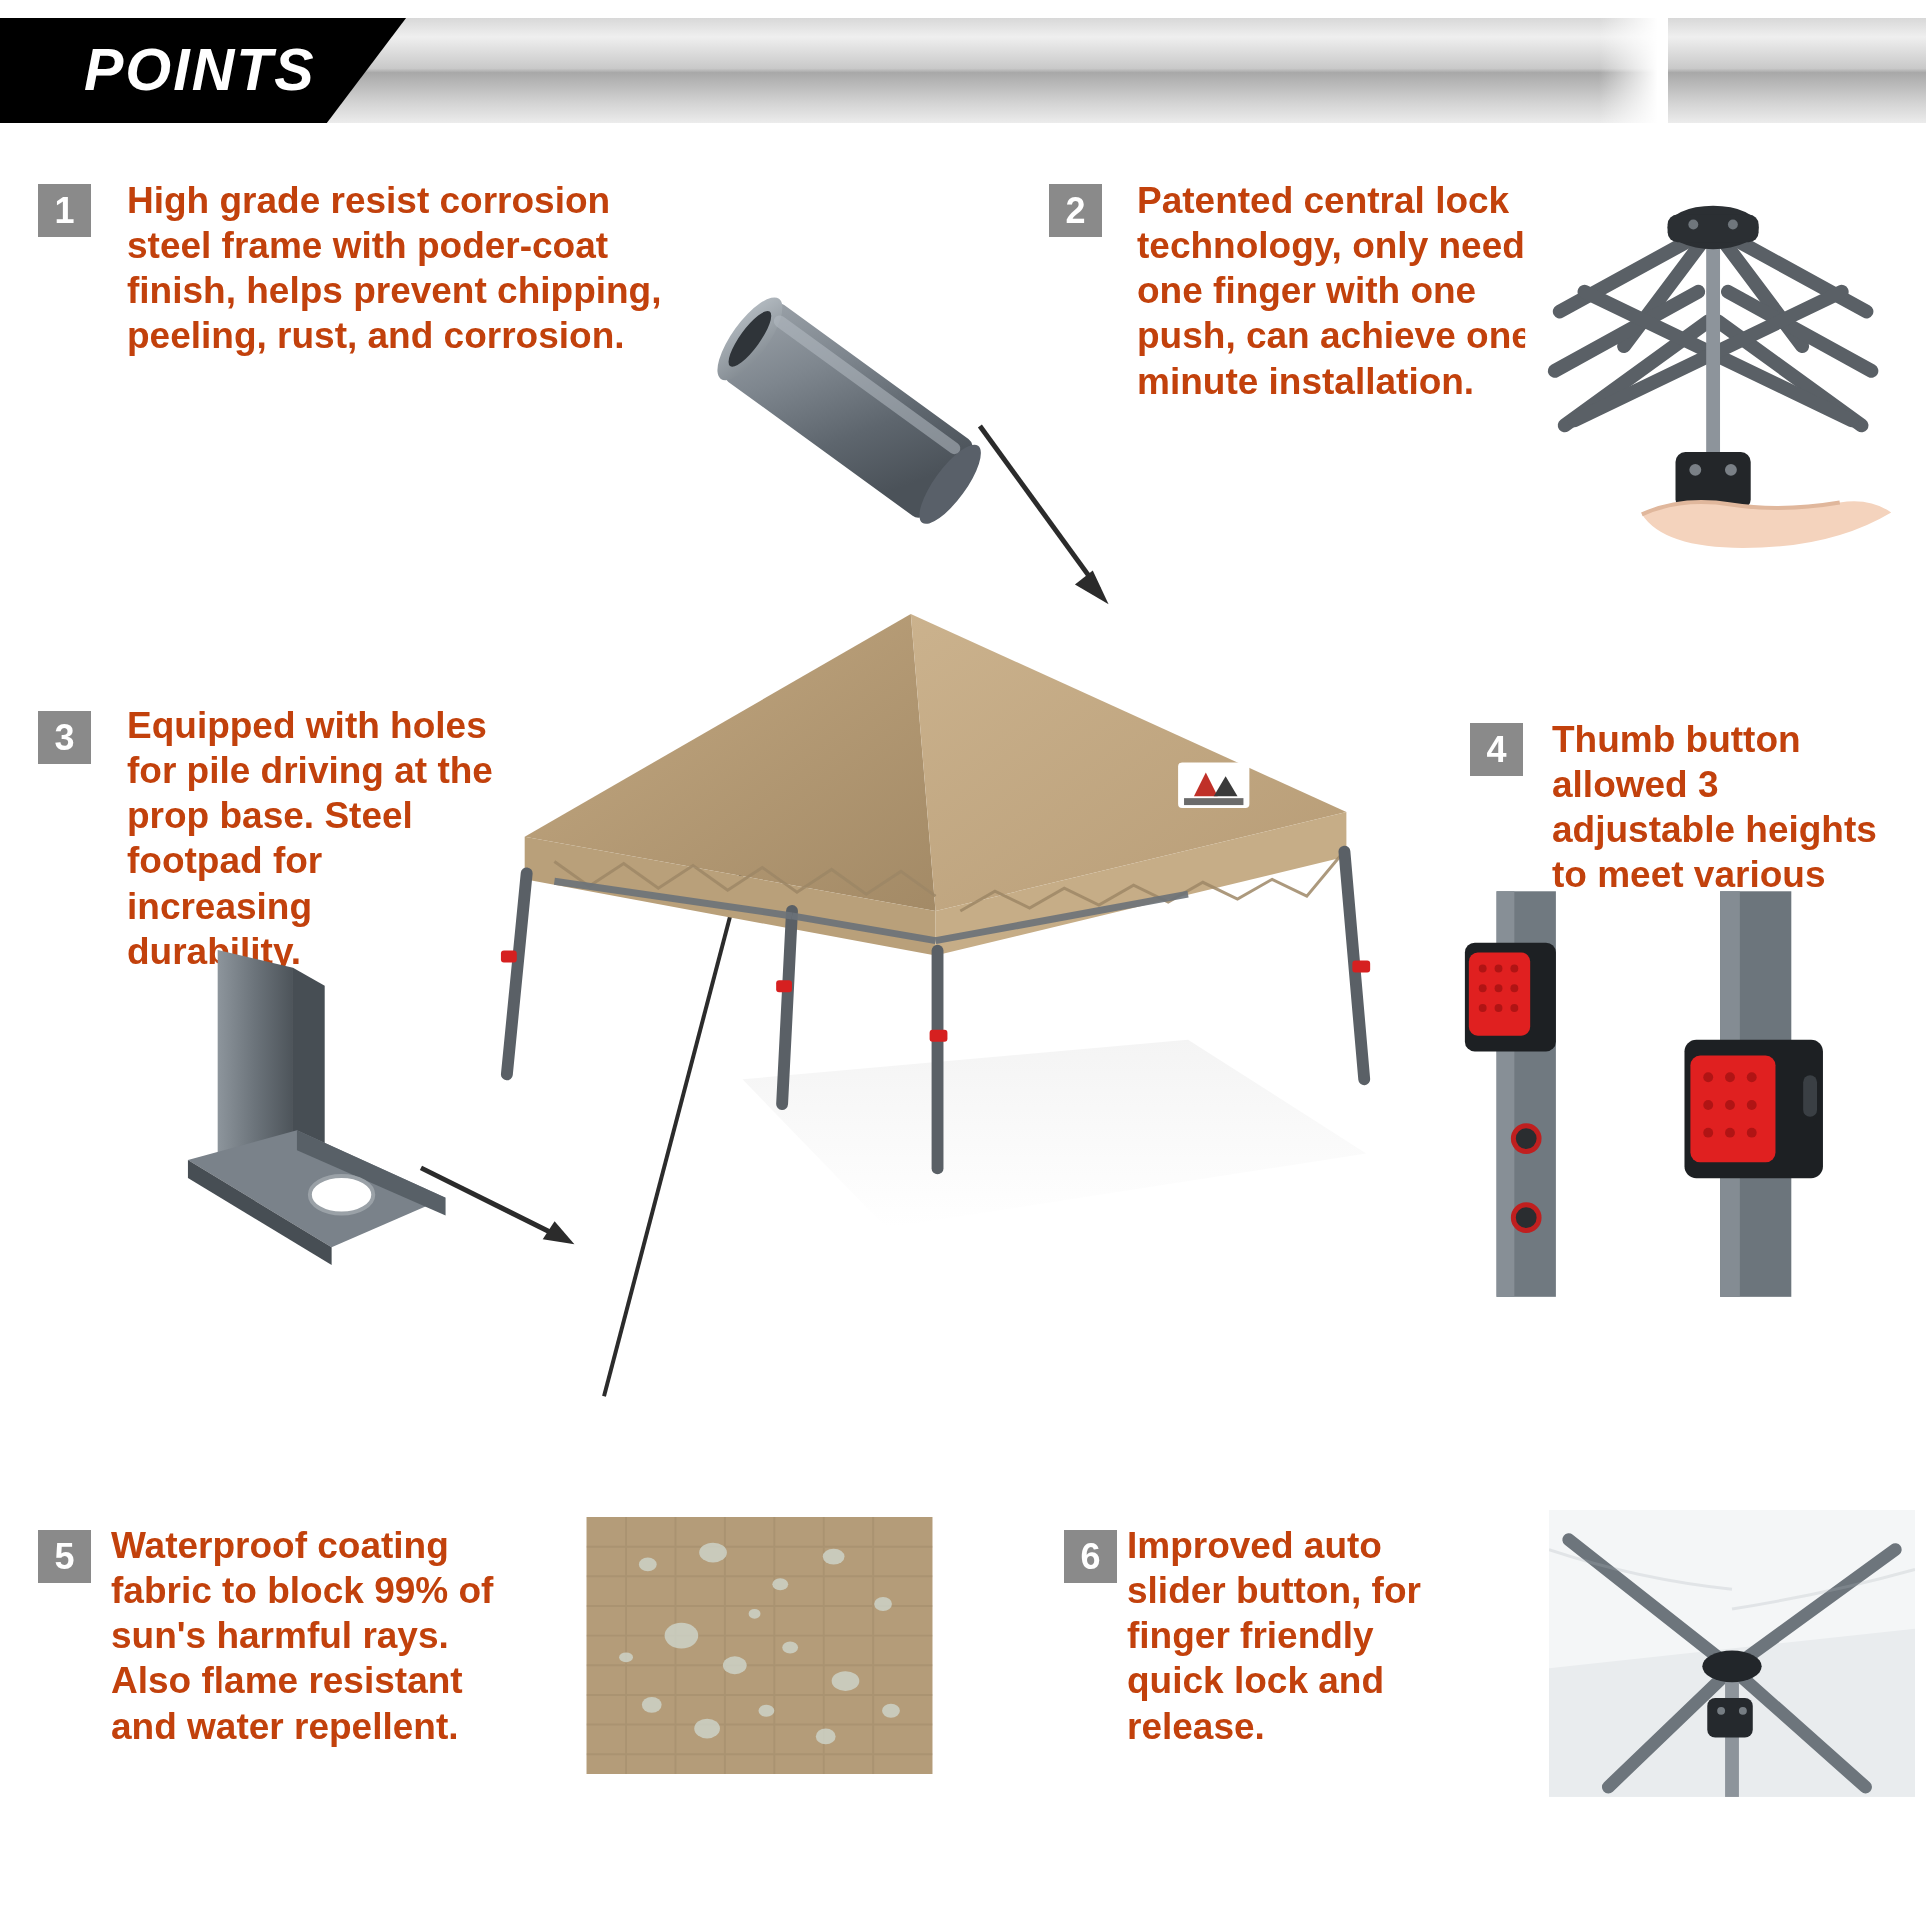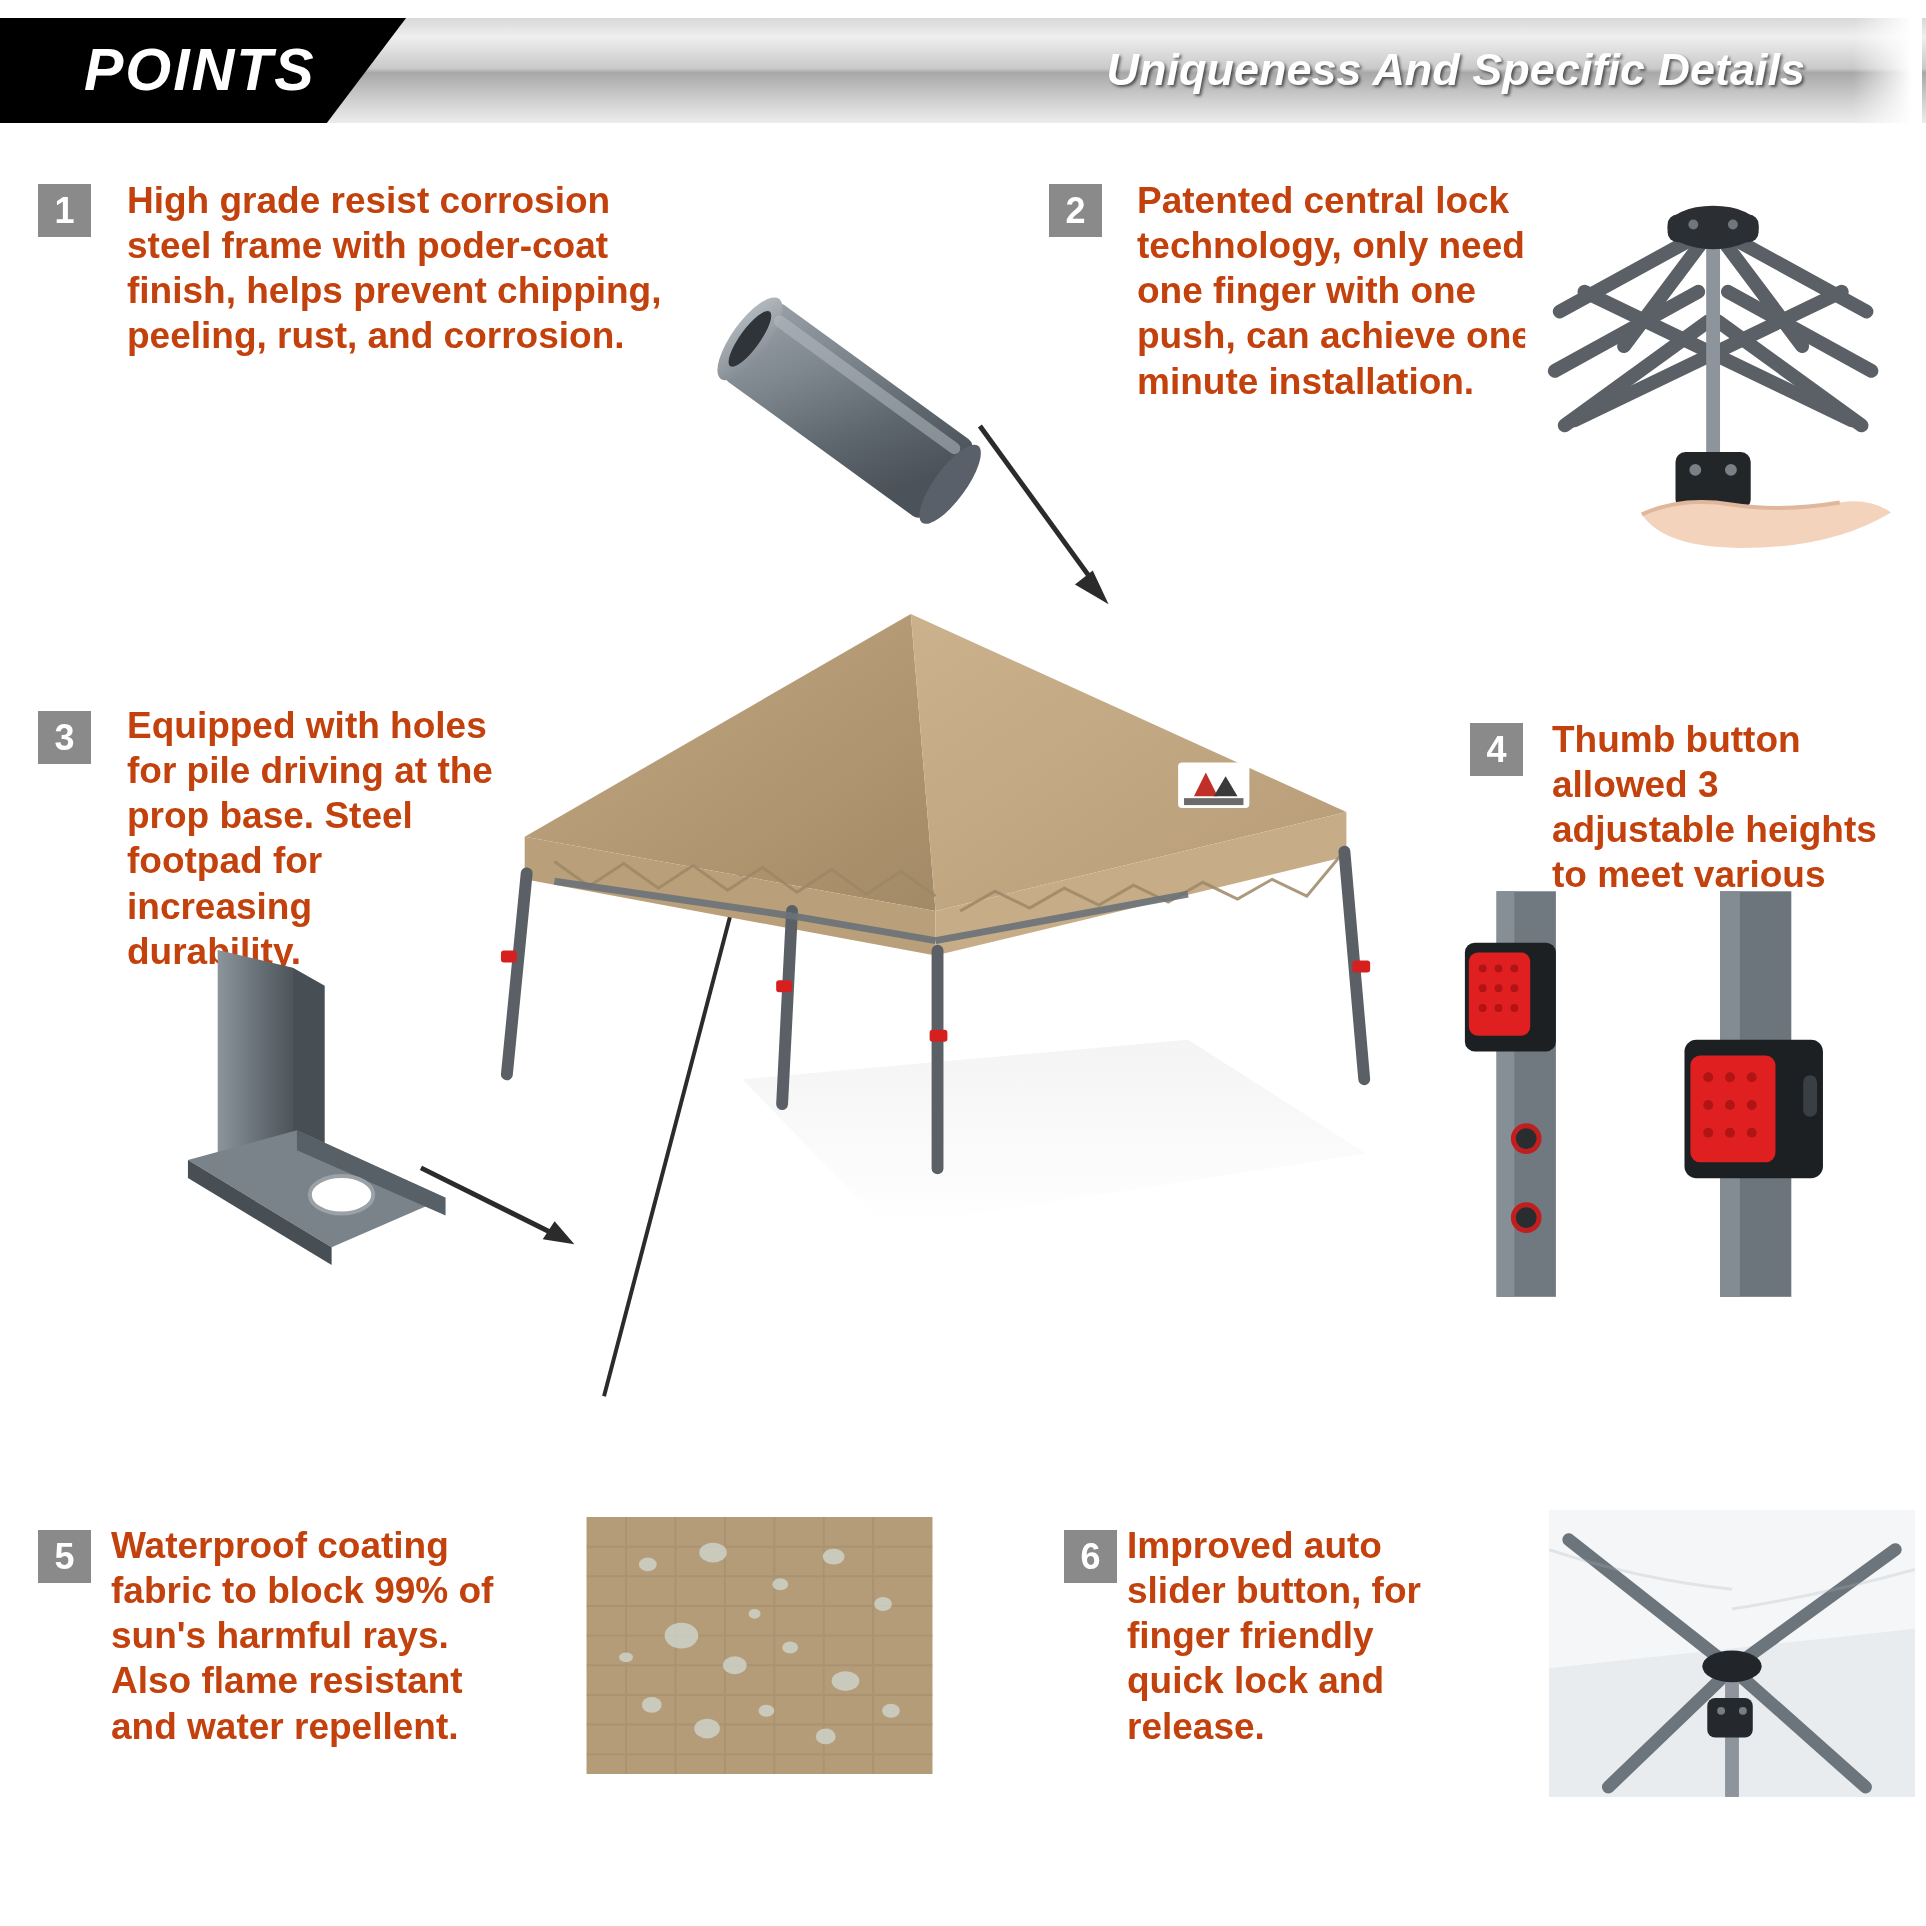--- a/index.html
+++ b/index.html
@@ -13,21 +13,21 @@
     position: relative;
     font-family: "Liberation Sans", sans-serif;
     overflow: hidden;
   }
 
   
   .header {
     position: absolute;
     left: 0;
     top: 18px;
-    width: 1922px;
+    width: 1668px;
     height: 105px;
   }
   .header-bar {
     position: absolute;
     left: 0;
     top: 0;
     width: 1927px;
     height: 105px;
     background: linear-gradient(to bottom,
         #d8d8d8 0%, #efefef 18%, #c9c9c9 48%,
@@ -107,21 +107,20 @@
 </head>
 <body>
 
 <div class="header">
   <div class="header-bar"></div>
   <div class="header-right-fade"></div>
   <svg class="fig" style="left:0;top:0;" width="515" height="105" viewBox="0 0 520 106">
     <polygon points="0,0 410,0 330,106 0,106" fill="#000000"></polygon>
   </svg>
   <div class="header-title">POINTS</div>
-  <div class="header-sub">Uniqueness And Specific Details</div>
 </div>
 
 <div class="point" style="left:0;top:0;">
   <div class="badge" style="left:38px;top:184px;">1</div>
   <div class="ptext" style="left:127px;top:178px;width:540px;">High grade resist corrosion steel frame with poder-coat finish, helps prevent chipping, peeling, rust, and corrosion.</div>
 </div>
 
 <svg class="fig" style="left:693px;top:248px;" width="297" height="327" viewBox="0 0 300 330">
   <defs>
     <linearGradient id="tubeGrad" x1="0" y1="0" x2="1" y2="0.25">

